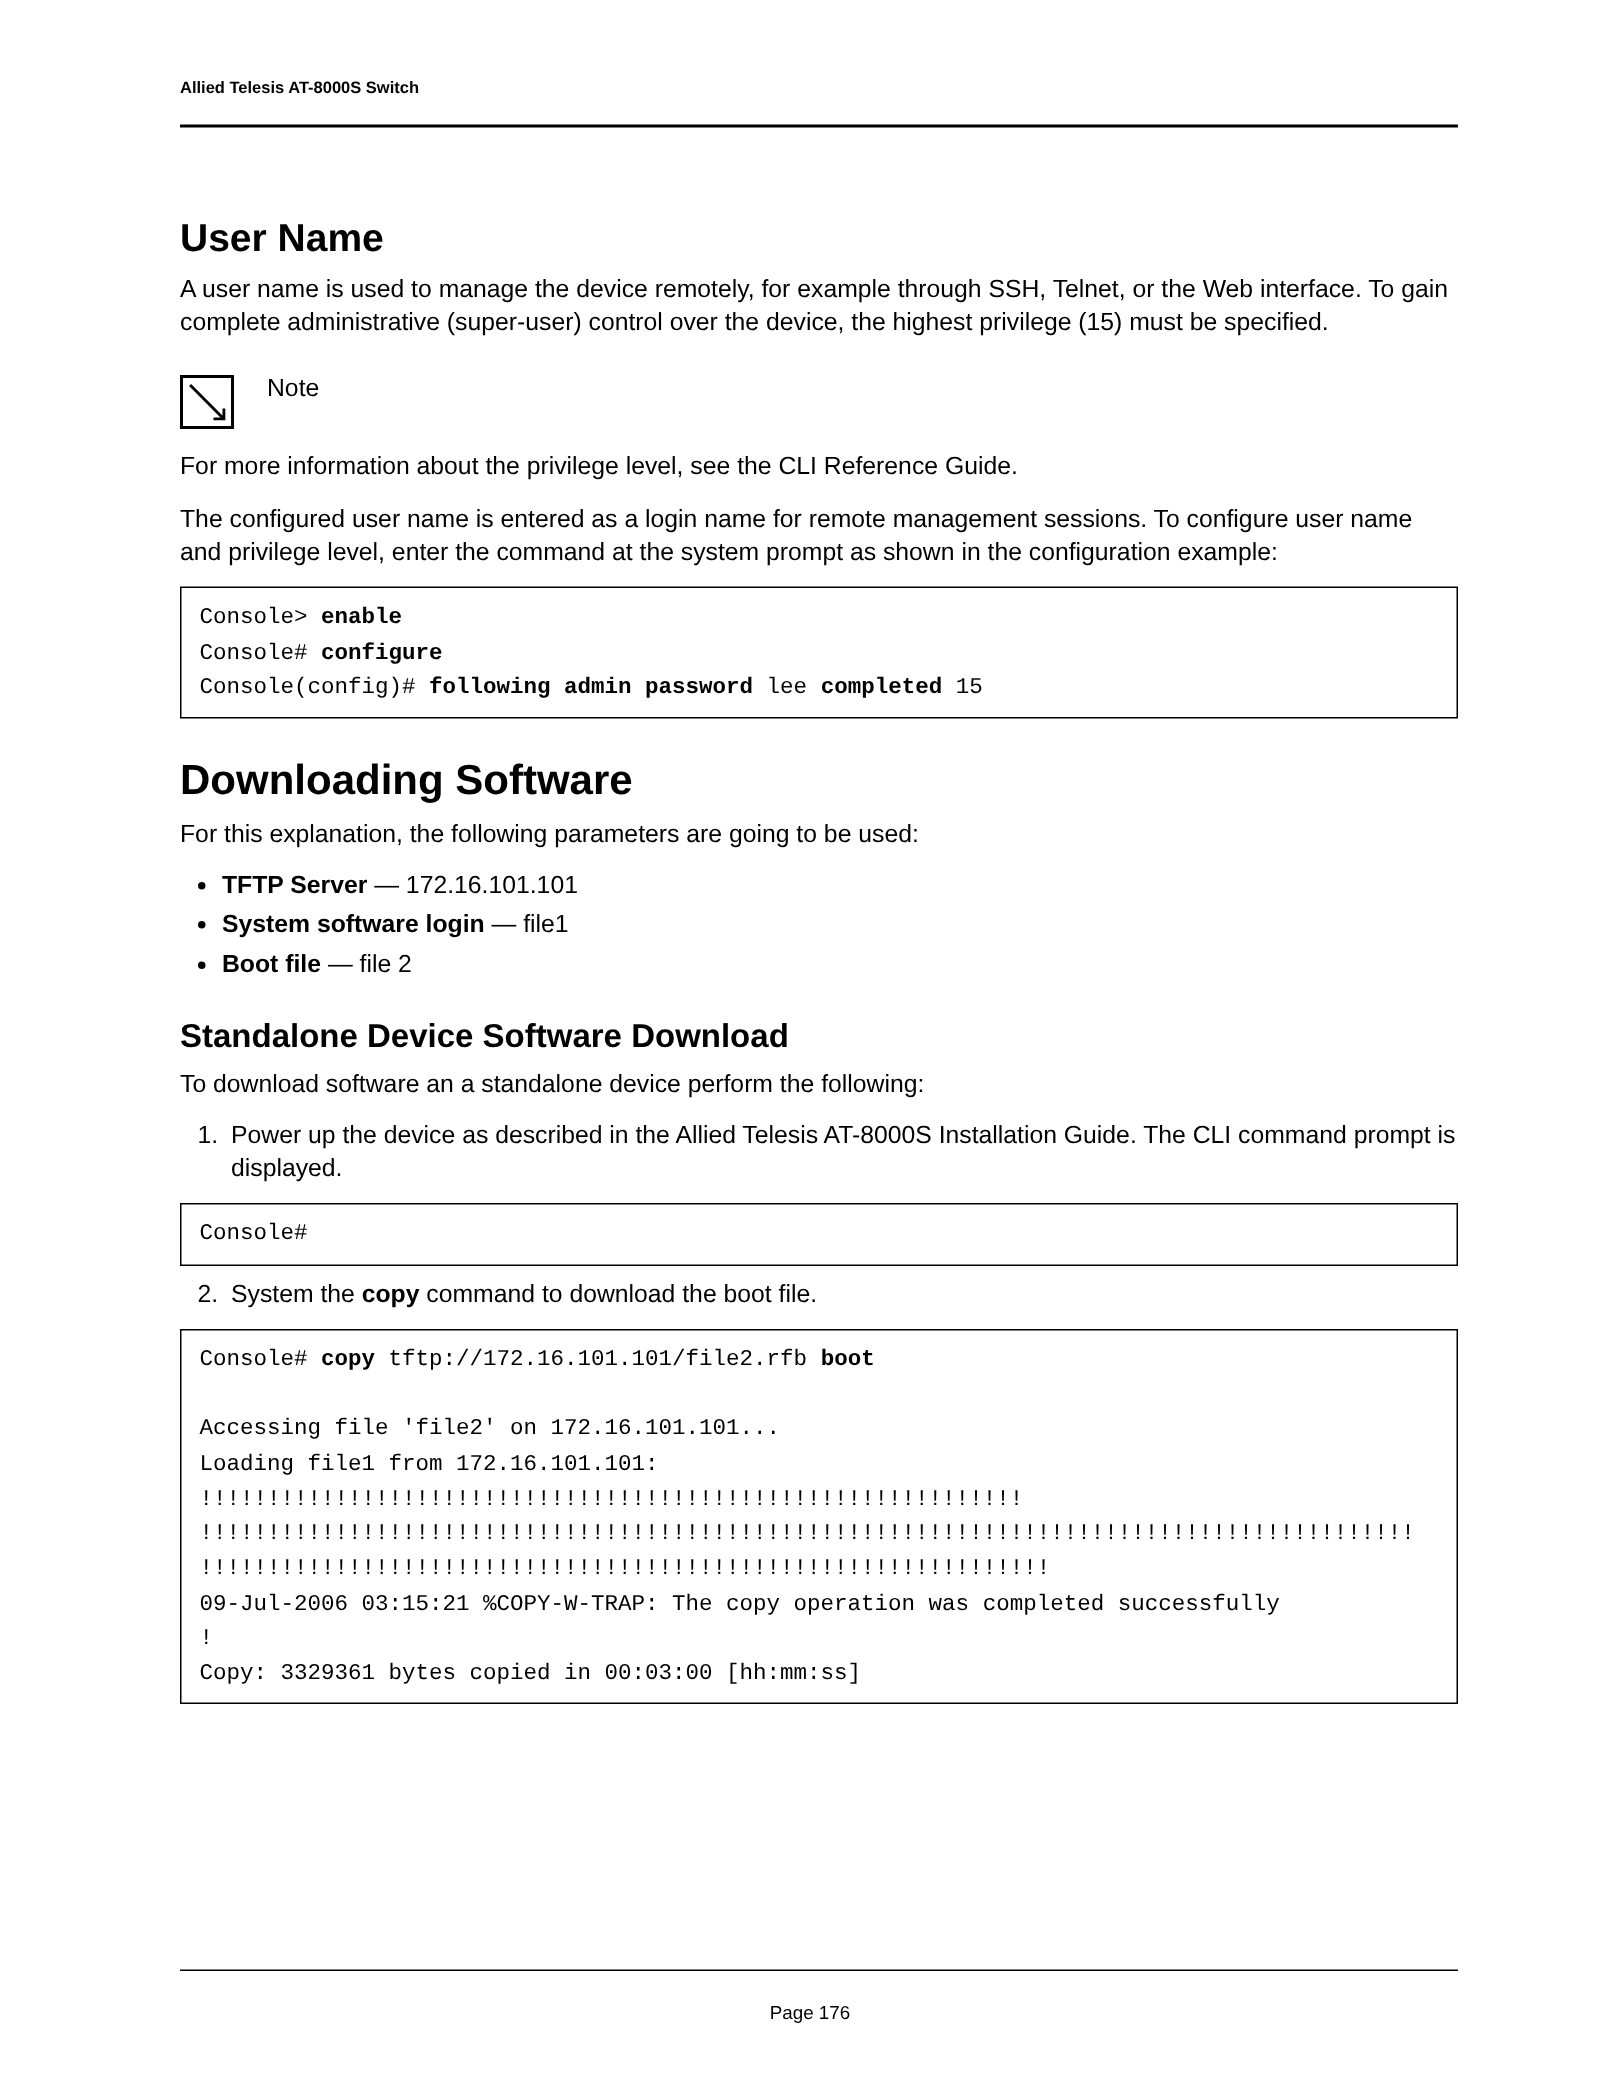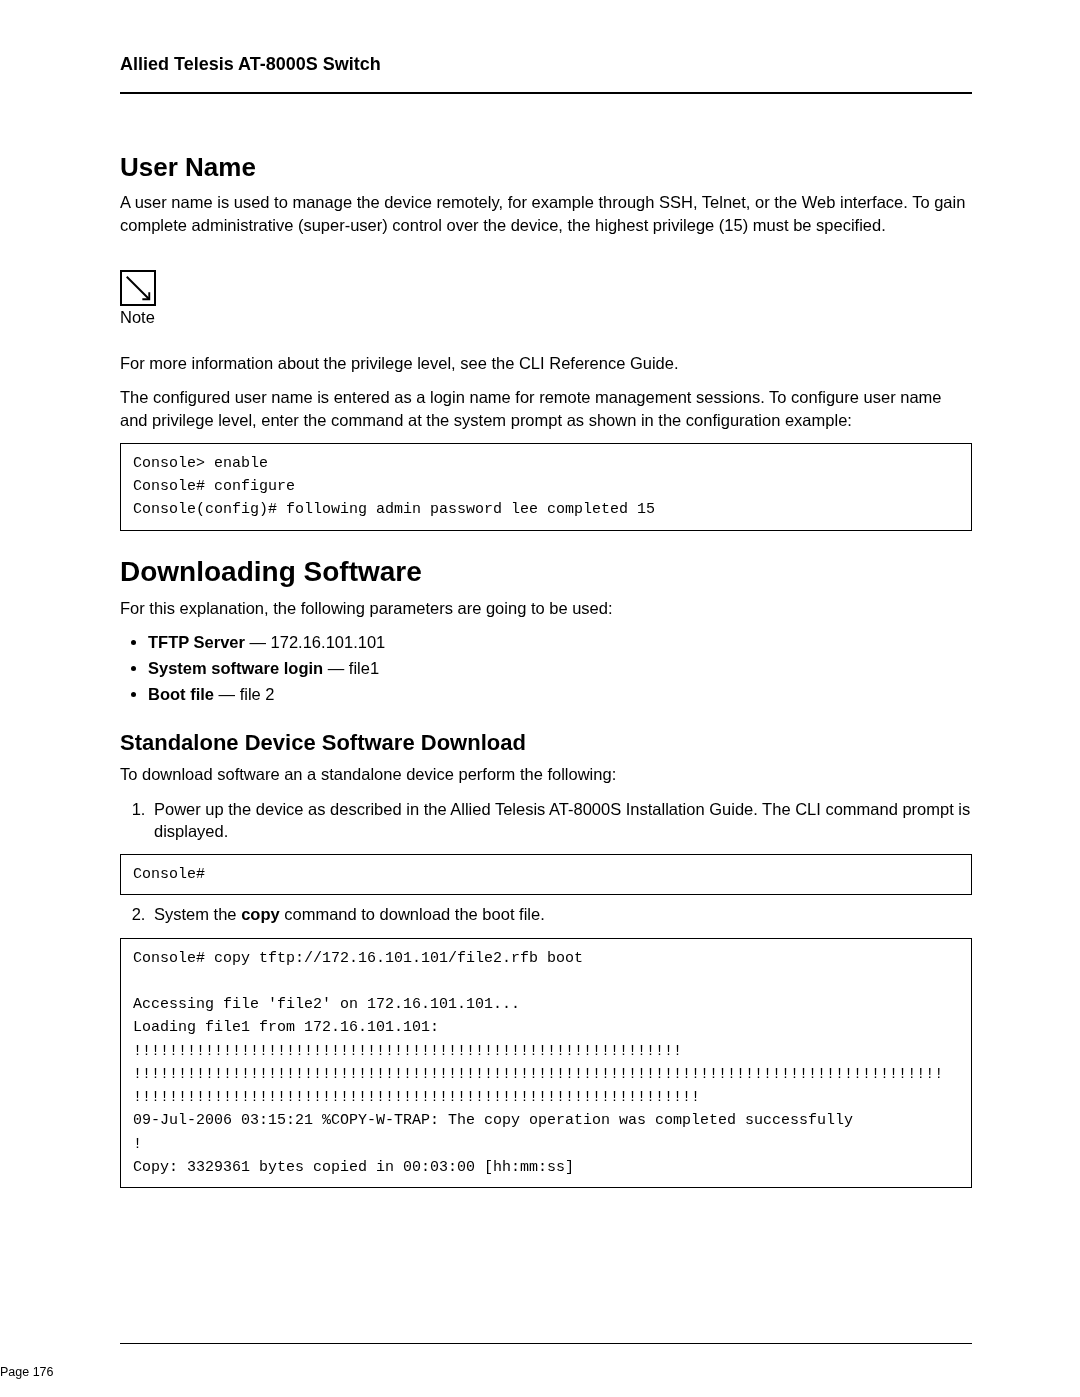--- a/index.html
+++ b/index.html
@@ -18,21 +18,21 @@
     min-height:1397px;
     font-family:Arial,Helvetica,sans-serif;
     font-size:16.5px;
     line-height:1.35;
     box-sizing:border-box;
     padding:52px 108px 40px 120px;
     position:relative;
   }
   .hdr-title{
     font-weight:700;
-    font-size:18px;
+    font-size:11px;
     margin:0;
   }
   .hdr-sub{
     font-weight:700;
     font-size:15px;
     margin:2px 0 0 0;
   }
   .rule{
     border:none;
     border-top:2px solid var(--rule);
@@ -52,23 +52,23 @@
   .h2{
     font-weight:700;
     font-size:22px;
     margin:22px 0 2px 0;
   }
   p{
     margin:6px 0 12px 0;
   }
   .note-wrap{
     display:flex;
-    margin:32px 0 14px 0;
+    gap:22px;
+    margin:22px 0 14px 0;
     align-items:flex-start;
-    flex-direction:column;
   }
   .note-icon{
     width:36px;
     height:36px;
     border:2px solid #000;
     flex:0 0 36px;
     position:relative;
     box-sizing:border-box;
     margin-top:2px;
   }
@@ -81,42 +81,43 @@
   }
   .codebox{
     border:1px solid #000;
     padding:8px 12px;
     font-family:"Courier New",Courier,monospace;
     font-size:15px;
     line-height:1.55;
     white-space:pre-wrap;
     margin:12px 0 8px 0;
   }
-  .codebox .b{ font-weight:400; }
+  .codebox .b{ font-weight:700; }
   ul.bullets{
     margin:6px 0 4px 0;
     padding-left:28px;
   }
   ul.bullets li{
     margin:4px 0;
   }
   ol.steps{
     margin:6px 0 6px 0;
     padding-left:30px;
   }
   ol.steps li{
     margin:4px 0 10px 0;
     padding-left:4px;
   }
   .b{ font-weight:700; }
   .footer{
     position:absolute;
-    bottom:16px;
+    bottom:46px;
     left:0;
     width:100%;
+    text-align:center;
     font-size:12.5px;
   }
   .footer-line{
     border:none;
     border-top:1px solid #000;
     margin:0 108px 20px 120px;
   }
 </style>
 </head>
 <body>

